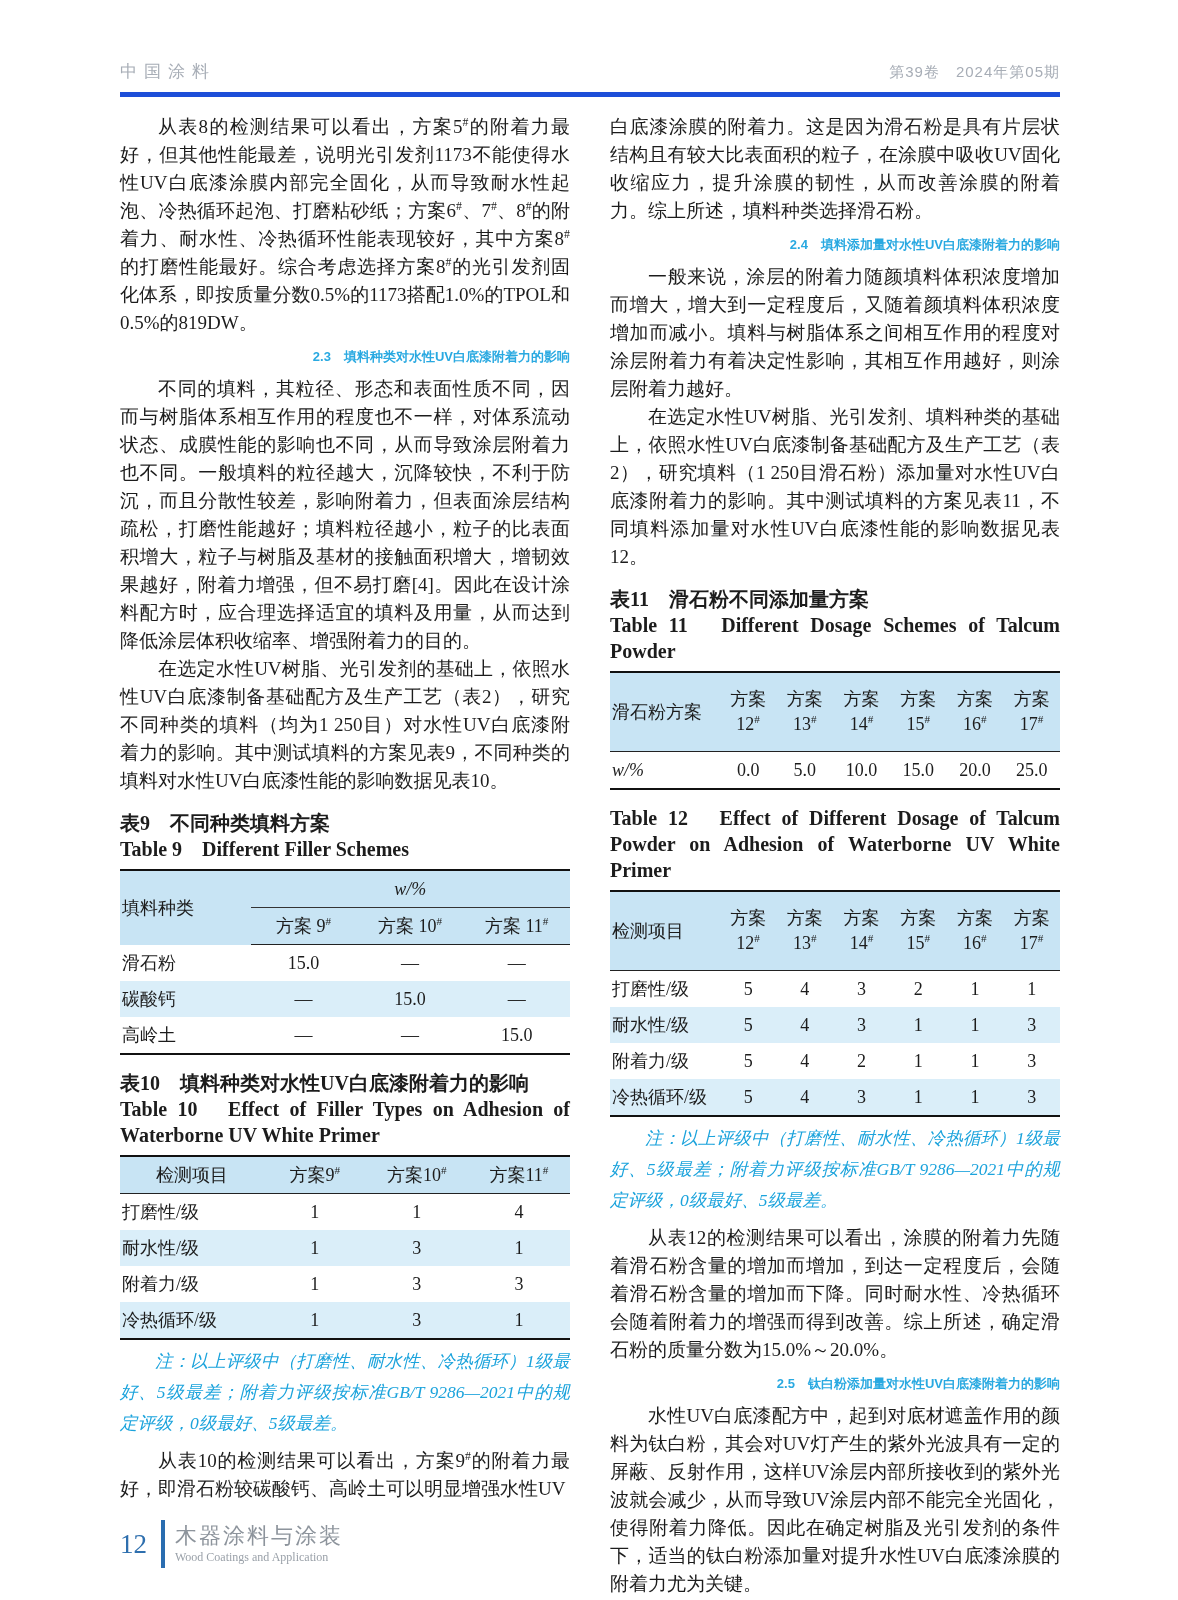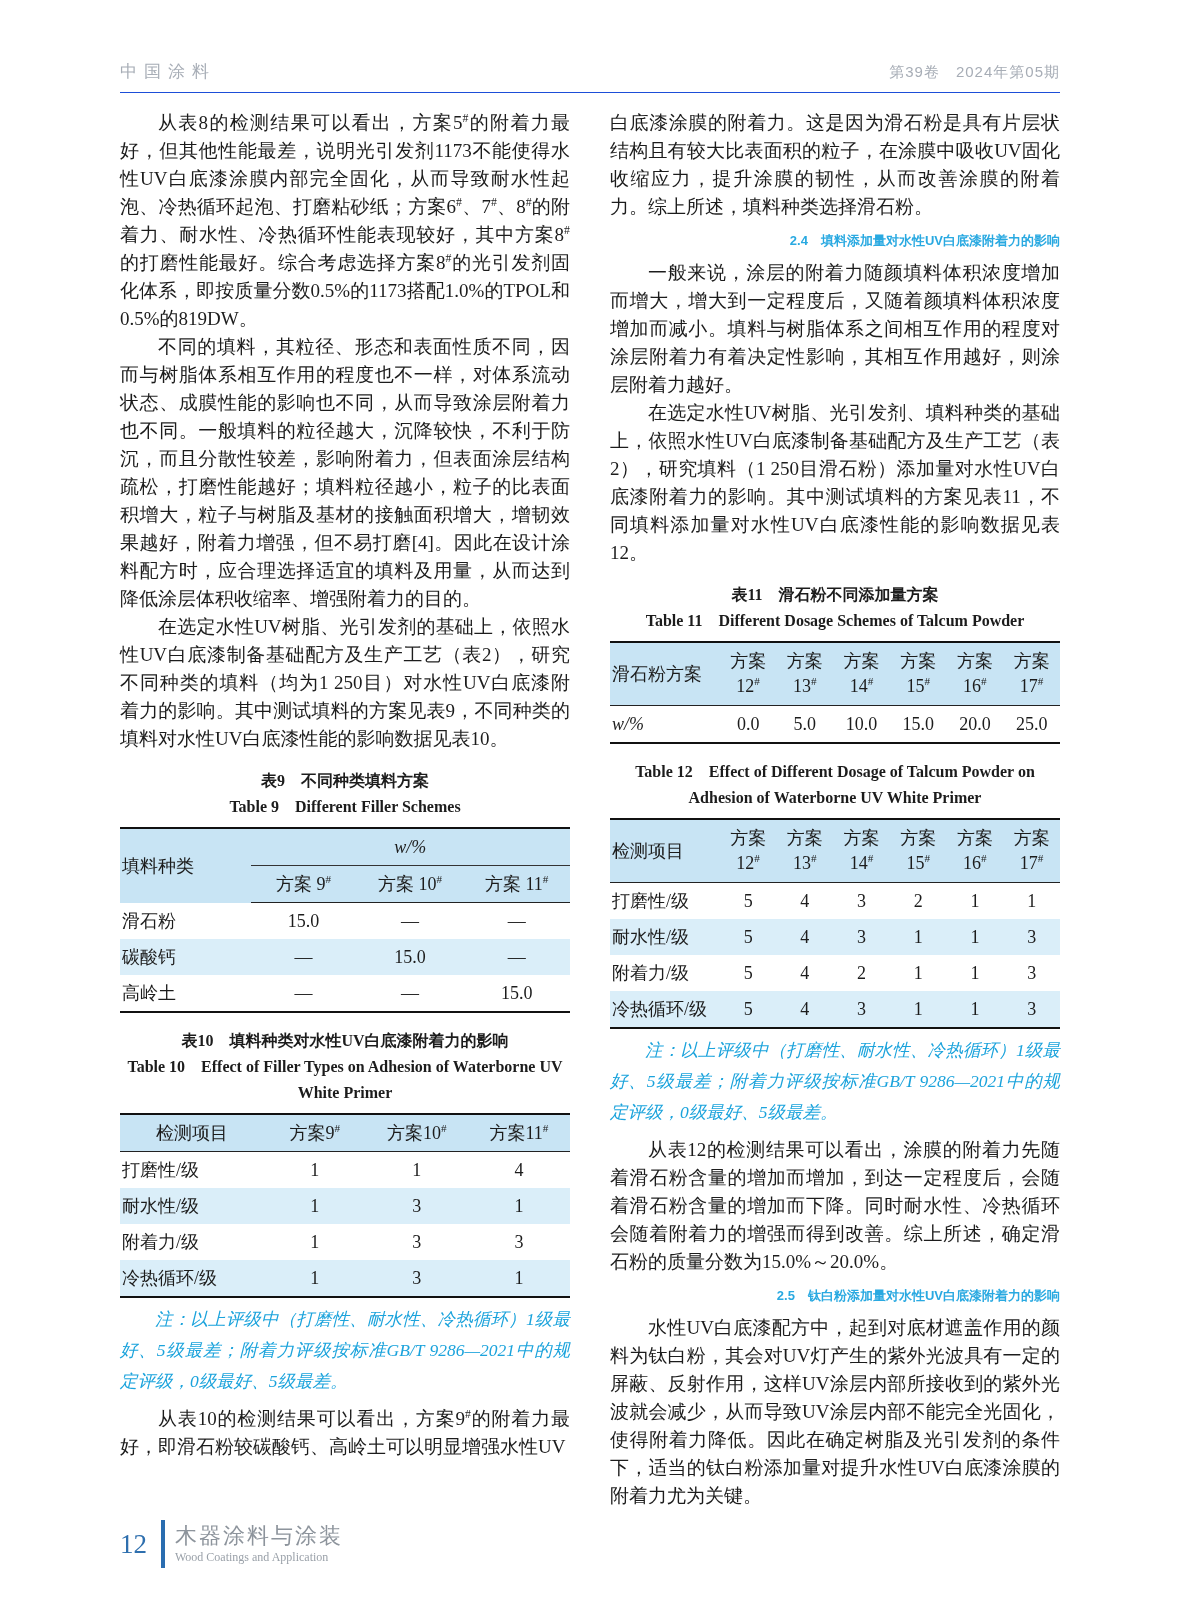--- a/index.html
+++ b/index.html
@@ -7,51 +7,51 @@
   .page {
     width:1178px; height:1600px; position:relative; overflow:hidden;
     background:#ffffff; padding:60px 118px 0 120px;
     font-family:"Liberation Serif","DejaVu Serif",serif;
     color:#1c1c1c;
   }
   
   .page-header{
     display:flex; justify-content:space-between; align-items:baseline;
     color:#a7adb6; font-family:"Liberation Sans","DejaVu Sans",sans-serif;
-    padding-bottom:9px; border-bottom:1px solid #1d4ed8;
+    padding-bottom:9px; border-bottom:5px solid #1d4ed8;
   }
   .journal-name{ font-size:17px; letter-spacing:7px; }
   .issue-info{ font-size:15px; letter-spacing:1px; }
 
   
   .columns{ display:flex; gap:40px; margin-top:16px; }
   .col{ width:450px; font-size:19px; line-height:28px; text-align:justify; }
   p.para{ text-indent:2em; }
   p.cont{ text-indent:0; }
   h3.sec{
     font-family:"Liberation Sans","DejaVu Sans",sans-serif;
     color:#29a9e1; font-size:13px; font-weight:bold;
     line-height:30px; margin:5px 0 3px; text-align:right;
   }
   sup{ font-size:0.62em; vertical-align:super; line-height:0; }
 
   
-  .tbl-caption{ text-align:center; font-weight:bold; font-size:16px; line-height:26px; margin-top:15px; }
+  .tbl-caption{ font-weight:bold; font-size:20px; line-height:26px; margin-top:15px; }
   table.tbl{
     border-collapse:collapse; width:100%; margin:7px 0 6px;
     font-size:18px; table-layout:fixed;
   }
   table.tbl{ border-top:2.5px solid #111; border-bottom:2.5px solid #111; }
   .tbl th,.tbl td{ font-weight:normal; text-align:center; padding:4px 2px; }
   .tbl .lab{ text-align:left; }
   .hdr{ background:#c8e4f4; }
   .stripe{ background:#daeef9; }
   .tbl thead tr.last th{ border-bottom:1.5px solid #222; }
   th.grp{ border-bottom:1px solid #333; font-style:italic; }
-  th.two{ white-space:pre-line; line-height:25px; padding:6px 2px; }
+  th.two{ white-space:pre-line; line-height:25px; padding:14px 2px; }
   td.ital, .ital{ font-style:italic; }
   .note{
     color:#1ba3dc; font-style:italic; font-size:17.5px; line-height:31px;
     text-indent:2em; margin:2px 0 8px;
   }
 
   
   .page-footer{ position:absolute; left:120px; bottom:32px; display:flex; align-items:center; }
   .page-num{ color:#2e6fae; font-size:27px; }
   .footer-bar{ width:4px; height:48px; background:#2a6db0; margin:0 10px 0 14px; }
@@ -65,20 +65,21 @@
 
   <div class="page-header">
     <span class="journal-name">中国涂料</span>
     <span class="issue-info">第39卷　2024年第05期</span>
   </div>
 
   <div class="columns">
 
     <div class="col">
       <p class="para">从表8的检测结果可以看出，方案5<sup>#</sup>的附着力最好，但其他性能最差，说明光引发剂1173不能使得水性UV白底漆涂膜内部完全固化，从而导致耐水性起泡、冷热循环起泡、打磨粘砂纸；方案6<sup>#</sup>、7<sup>#</sup>、8<sup>#</sup>的附着力、耐水性、冷热循环性能表现较好，其中方案8<sup>#</sup>的打磨性能最好。综合考虑选择方案8<sup>#</sup>的光引发剂固化体系，即按质量分数0.5%的1173搭配1.0%的TPOL和0.5%的819DW。</p>
+      <h3 class="sec">2.3　填料种类对水性UV白底漆附着力的影响</h3>
       <p class="para">不同的填料，其粒径、形态和表面性质不同，因而与树脂体系相互作用的程度也不一样，对体系流动状态、成膜性能的影响也不同，从而导致涂层附着力也不同。一般填料的粒径越大，沉降较快，不利于防沉，而且分散性较差，影响附着力，但表面涂层结构疏松，打磨性能越好；填料粒径越小，粒子的比表面积增大，粒子与树脂及基材的接触面积增大，增韧效果越好，附着力增强，但不易打磨[4]。因此在设计涂料配方时，应合理选择适宜的填料及用量，从而达到降低涂层体积收缩率、增强附着力的目的。</p>
       <p class="para">在选定水性UV树脂、光引发剂的基础上，依照水性UV白底漆制备基础配方及生产工艺（表2），研究不同种类的填料（均为1 250目）对水性UV白底漆附着力的影响。其中测试填料的方案见表9，不同种类的填料对水性UV白底漆性能的影响数据见表10。</p>
 
       <div class="tbl-caption">
         <div class="zh">表9　不同种类填料方案</div>
         <div class="en">Table 9　Different Filler Schemes</div>
       </div>
       <table class="tbl">
         <colgroup>
             <col style="width:29%">

